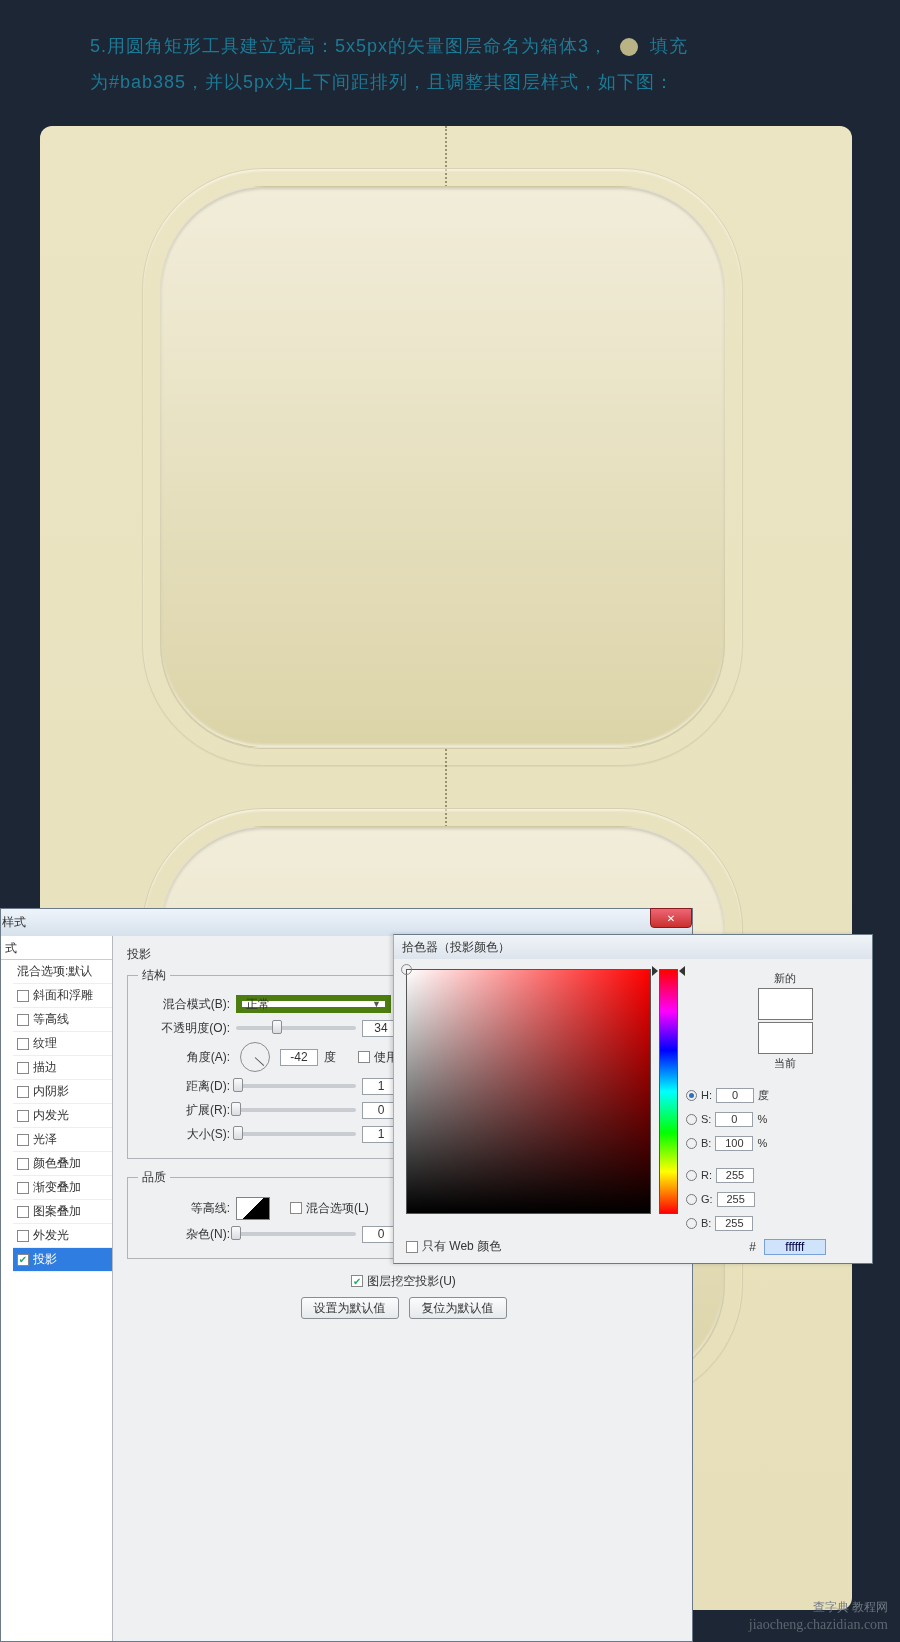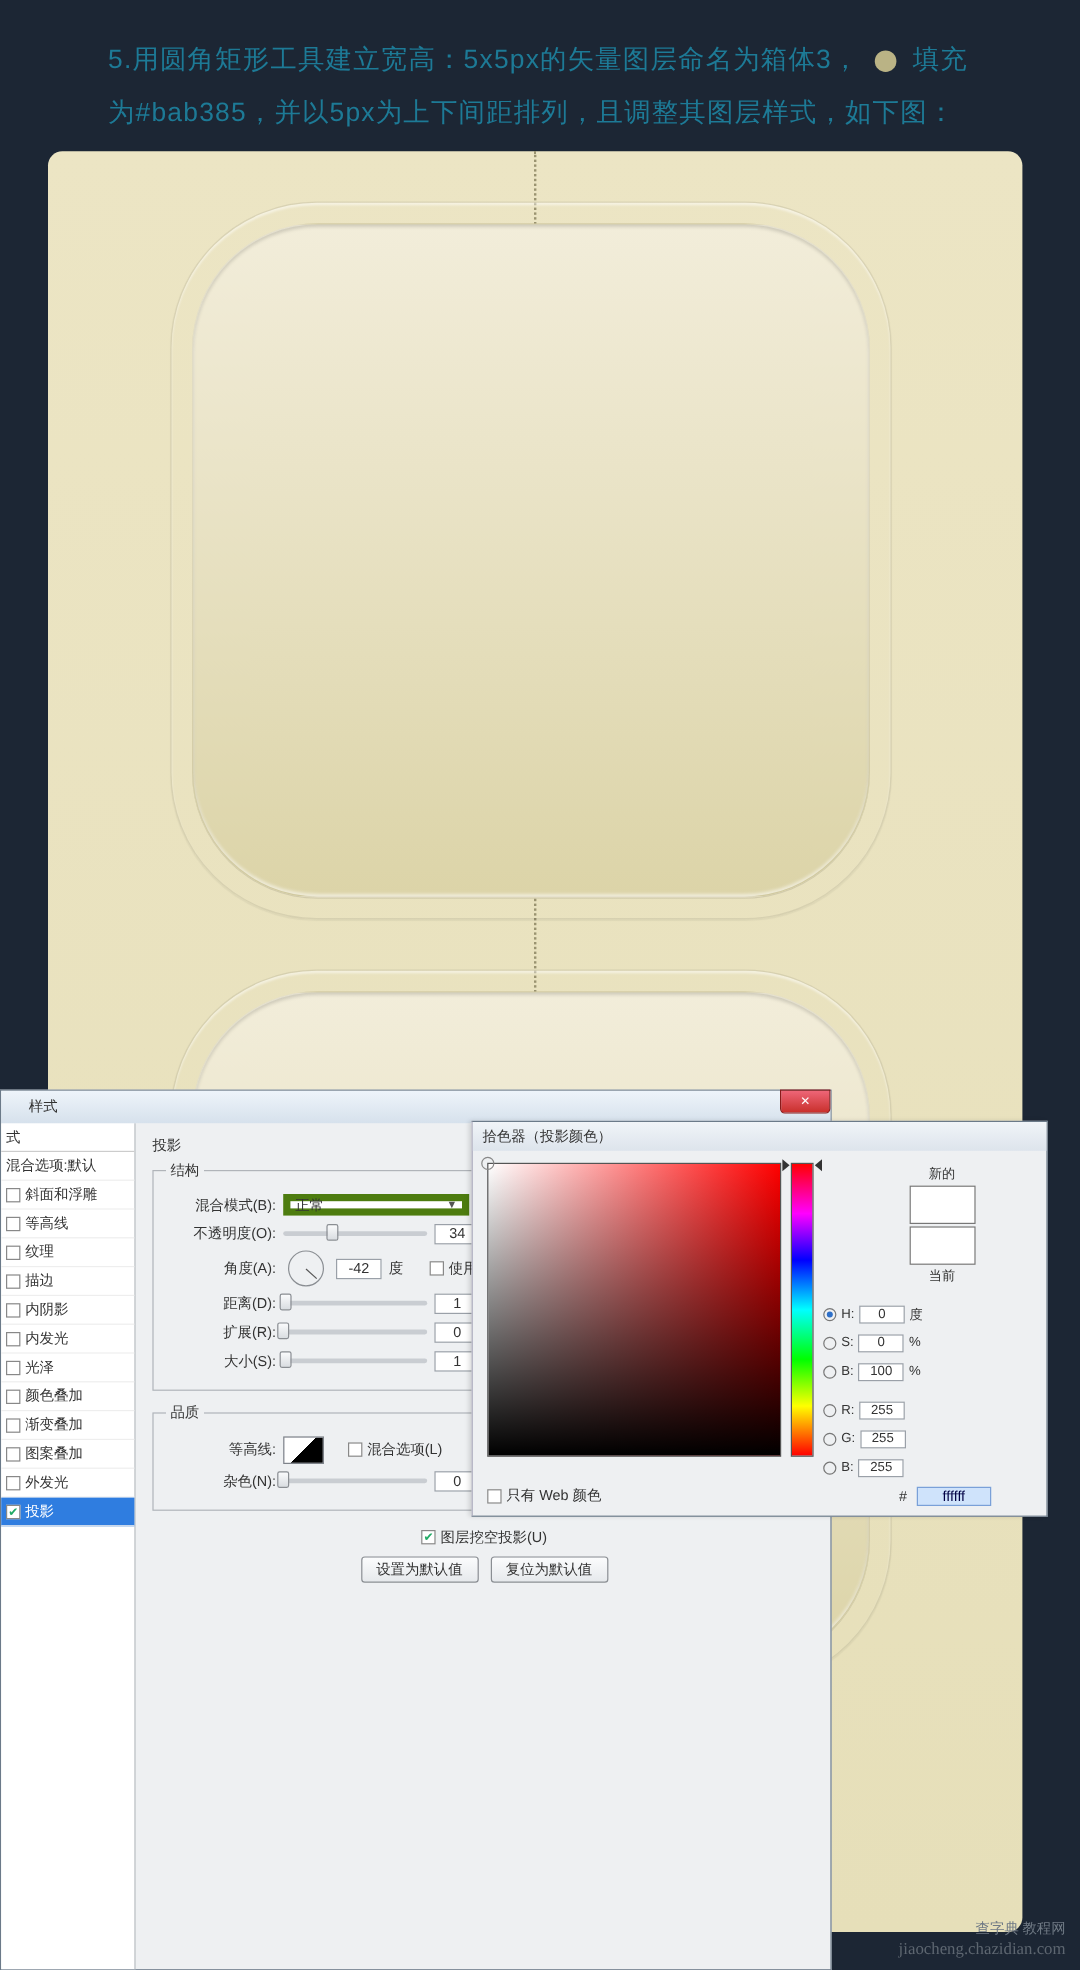--- a/index.html
+++ b/index.html
@@ -9,21 +9,21 @@
     font-family: "Microsoft YaHei", Arial, sans-serif;
     font-size: 12px;
     color: #333;
     width: 900px;
     height: 1642px;
     position: relative;
     overflow: hidden;
   }
   .tutorial-text {
     color: #1d7a96;
-    font-size: 22px;
+    font-size: 18px;
     padding: 28px 70px 10px 90px;
     line-height: 2.0;
     letter-spacing: 1px;
   }
   .color-swatch-dot {
     display: inline-block;
     width: 18px; height: 18px;
     border-radius: 50%;
     background: #bab385;
     vertical-align: middle;
@@ -74,21 +74,21 @@
     top: 908px; left: 0;
     width: 693px; height: 734px;
     background: #eef0f2;
     border: 1px solid #6b7a89;
     font-size: 12px;
   }
   .ls-titlebar {
     height: 27px;
     background: linear-gradient(to bottom, #eef4fa, #d6e1ec);
     display: flex; align-items: center;
-    padding-left: 23px;
+    padding-left: 1px;
     position: relative;
   }
   .win-close {
     position: absolute; right: 0; top: -1px;
     width: 42px; height: 20px;
     background: linear-gradient(to bottom, #e67, #c9302c);
     border: 1px solid #8b1a1a;
     border-radius: 0 0 4px 4px;
     display: flex; align-items: center; justify-content: center;
     color: #fff; font-size: 10px;
@@ -103,20 +103,21 @@
   }
   .ls-sidebar .sb-header {
     height: 24px; line-height: 24px; padding-left: 4px;
     border-bottom: 1px solid #ccc;
   }
   .ls-sidebar .sb-item {
     height: 24px; display: flex; align-items: center;
     padding-left: 4px; border-bottom: 1px solid #eee;
     gap: 4px;
     white-space: nowrap;
+    margin-left: 12px;
   }
   .ls-sidebar .sb-item.active {
     background: #2f7de0; color: #fff;
   }
   .ls-sidebar .sb-item.sub { }
   .chk {
     width: 12px; height: 12px;
     border: 1px solid #888;
     display: inline-flex;
     align-items: center; justify-content: center;

